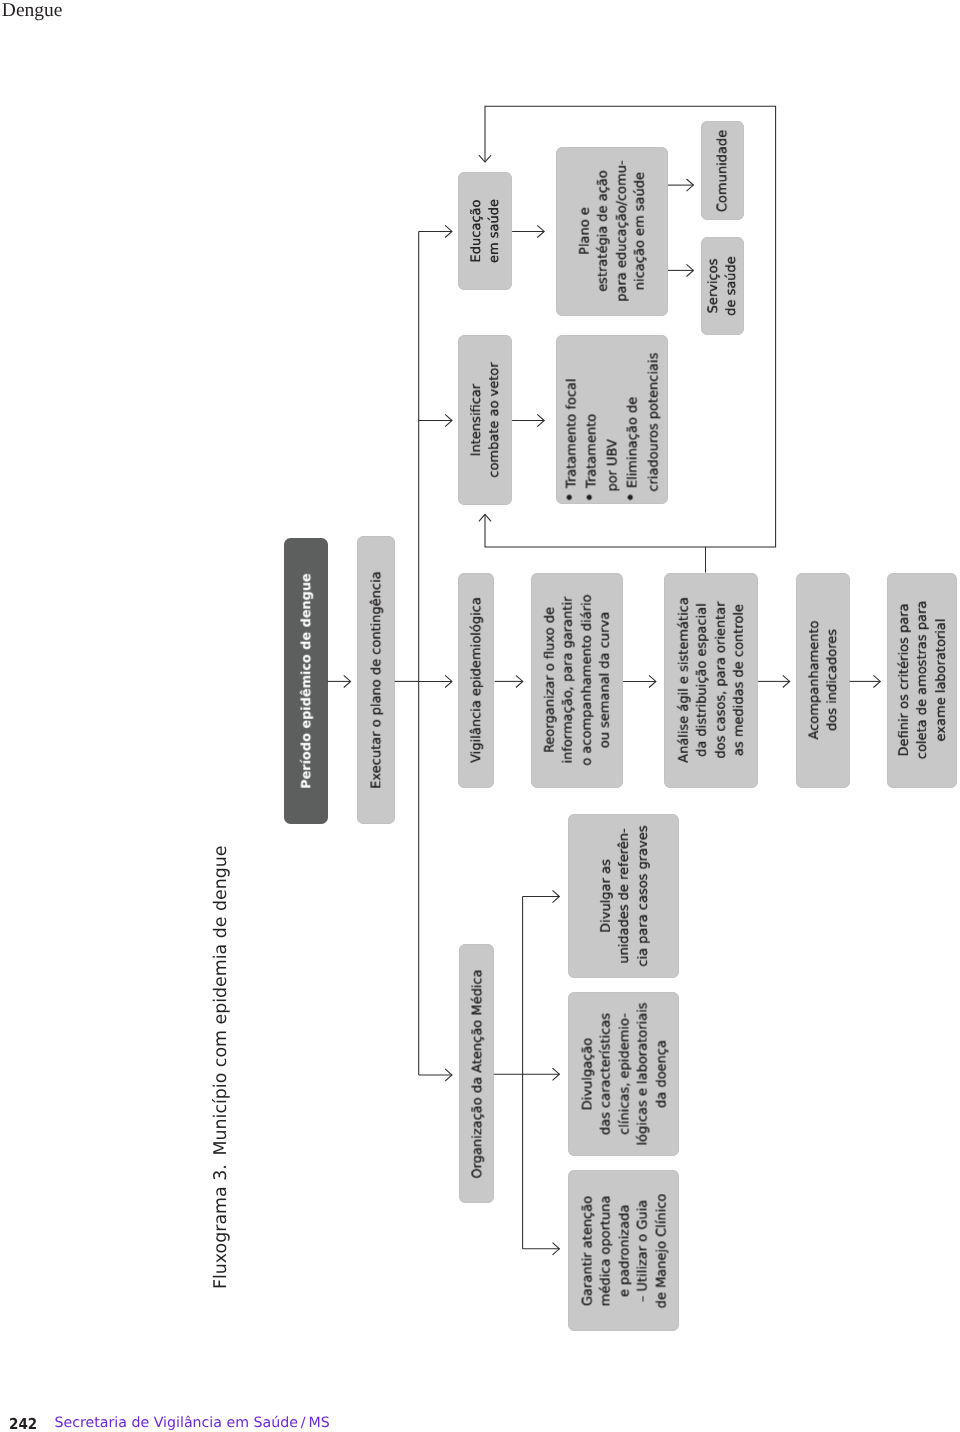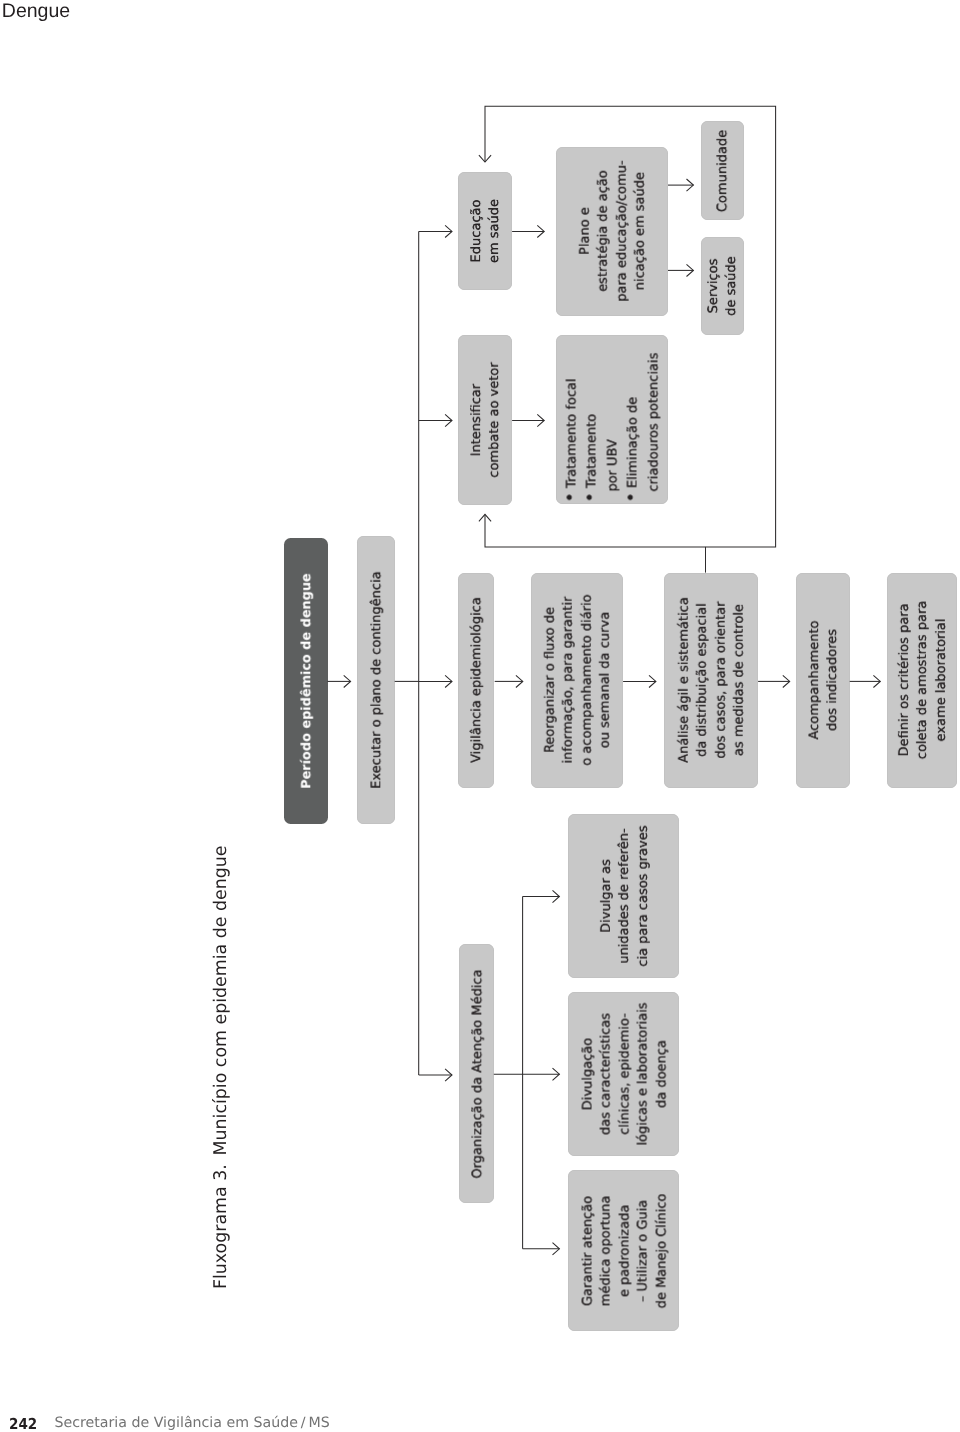--- a/index.html
+++ b/index.html
@@ -1,24 +1,24 @@
 <!DOCTYPE html>
 <html><head>
 <meta charset="utf-8">
 <title>Dengue</title>
 <style>
   html,body{margin:0;padding:0;background:#fff;}
   body{width:960px;height:1432px;font-family:"DejaVu Sans",sans-serif;text-rendering:geometricPrecision;-webkit-font-smoothing:antialiased;}
   #page{position:relative;width:960px;height:1432px;overflow:hidden;background:#fff;}
   .node .vtxt,#fig-title,#footer .pg,#footer .tx,#running-head{-webkit-font-smoothing:antialiased;will-change:opacity;opacity:0.999;}
-  #running-head{position:absolute;left:1.8px;top:0.5px;font-family:Liberation Sans, sans-serif;font-size:19.5px;
+  #running-head{position:absolute;left:1.8px;top:0.5px;font-family:Liberation Serif, serif;font-size:19.5px;
                 line-height:20px;color:#231f20;white-space:pre;}
   #footer{position:absolute;left:0;top:1415px;width:500px;height:27px;}
   #footer .pg{position:absolute;left:9px;top:0;font-size:15px;font-weight:bold;font-stretch:condensed;color:#231f20;white-space:pre;}
-  #footer .tx{position:absolute;left:54.4px;top:0;font-size:14.2px;color:#737373;white-space:pre;}
+  #footer .tx{position:absolute;left:54.4px;top:0;font-size:14.2px;color:#6d28d9;white-space:pre;}
   #fig-title{position:absolute;left:0;top:0;font-size:17.4px;color:#231f20;white-space:pre;
              transform-origin:0 0;}
   .node{position:absolute;border-radius:6.5px;box-sizing:border-box;}
   .node.light{background:#c8c8c8;box-shadow:inset 0 0 0 0.7px #c0c0c0;}
   .node.dark{background:#5d5f5f;}
   .node .vtxt{position:absolute;left:50%;top:50%;font-size:13px;line-height:18.4px;color:#231f20;text-shadow:0 0 0.35px #231f20;
               white-space:pre;text-align:center;transform-origin:0 0;}
   .node .vtxt .bu{font-size:17px;line-height:0;}
   .node.dark .vtxt{color:#fff;font-weight:bold;font-size:12.85px;text-shadow:none;}
   svg#wires{position:absolute;left:0;top:0;width:960px;height:1432px;pointer-events:none;}

